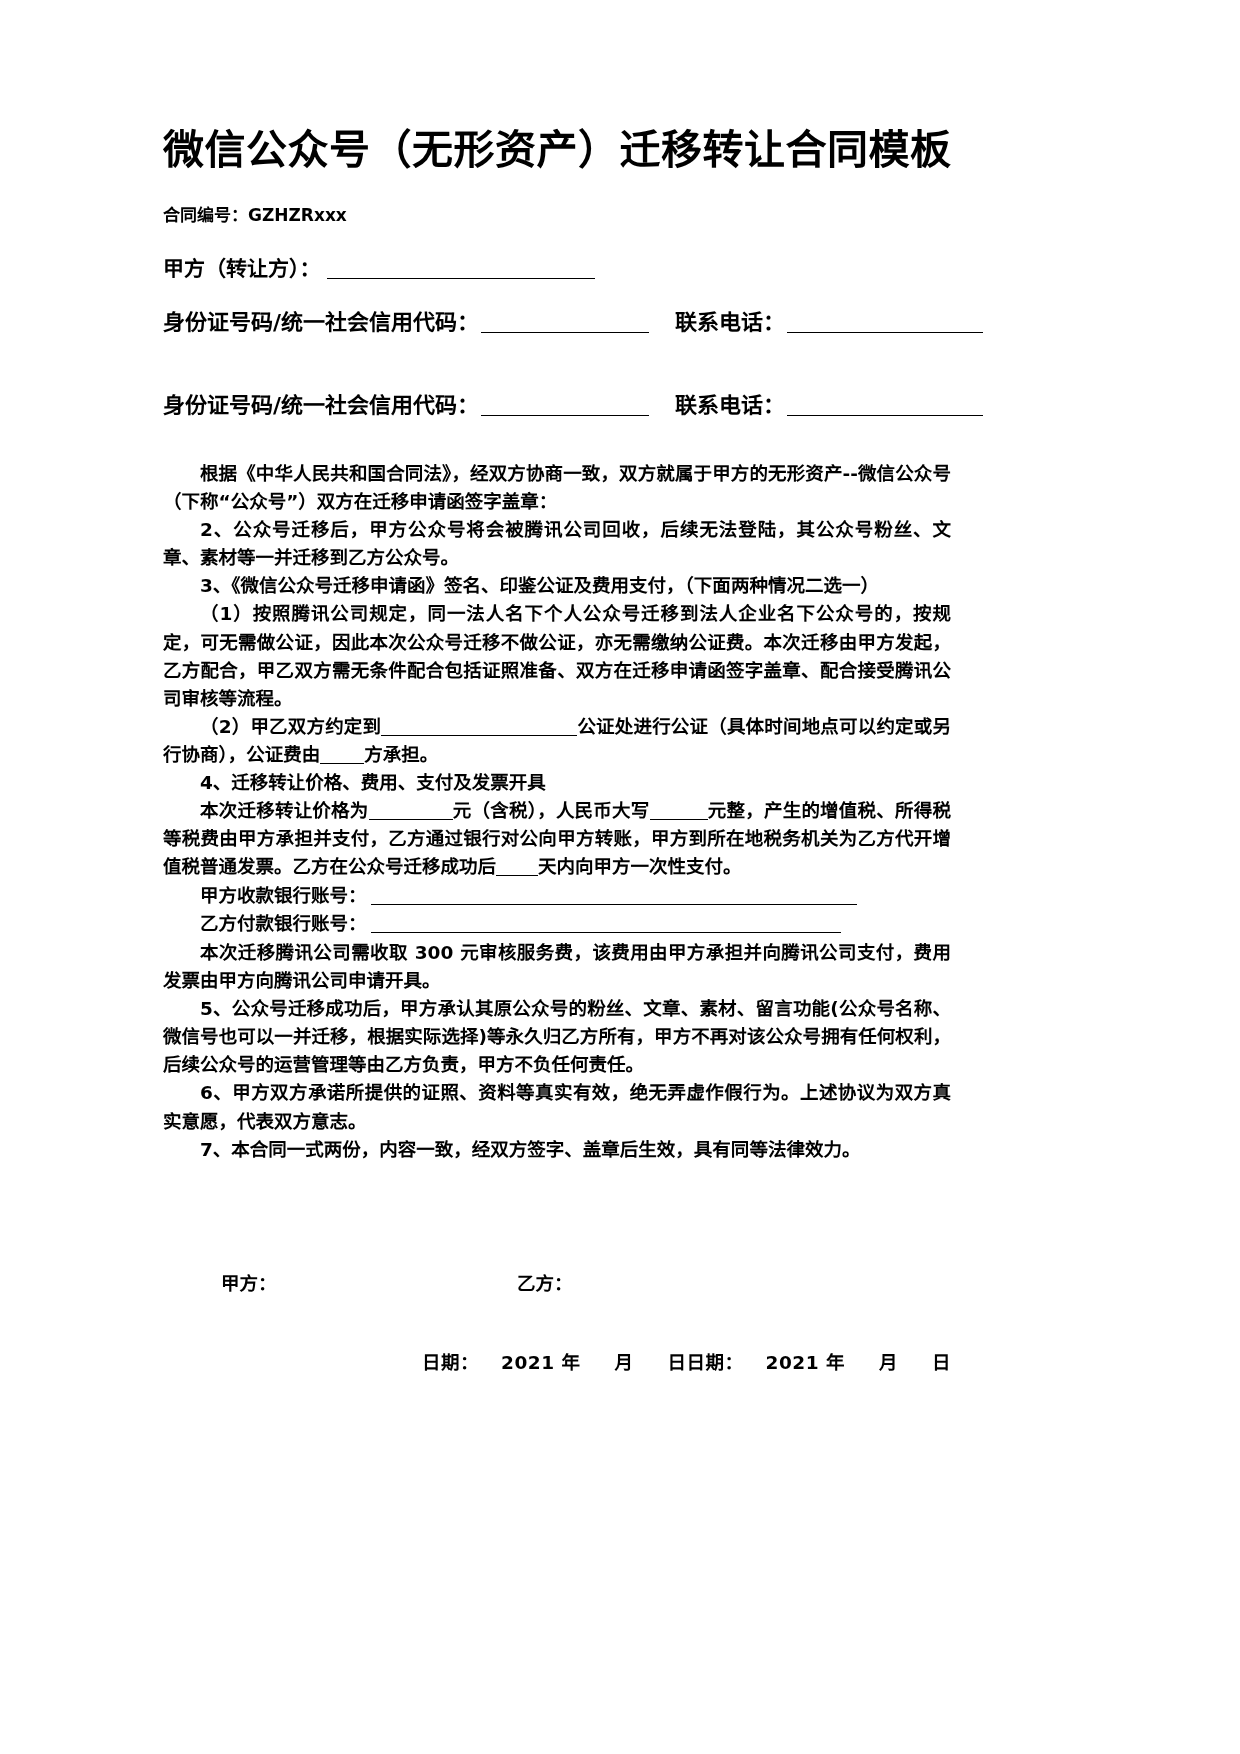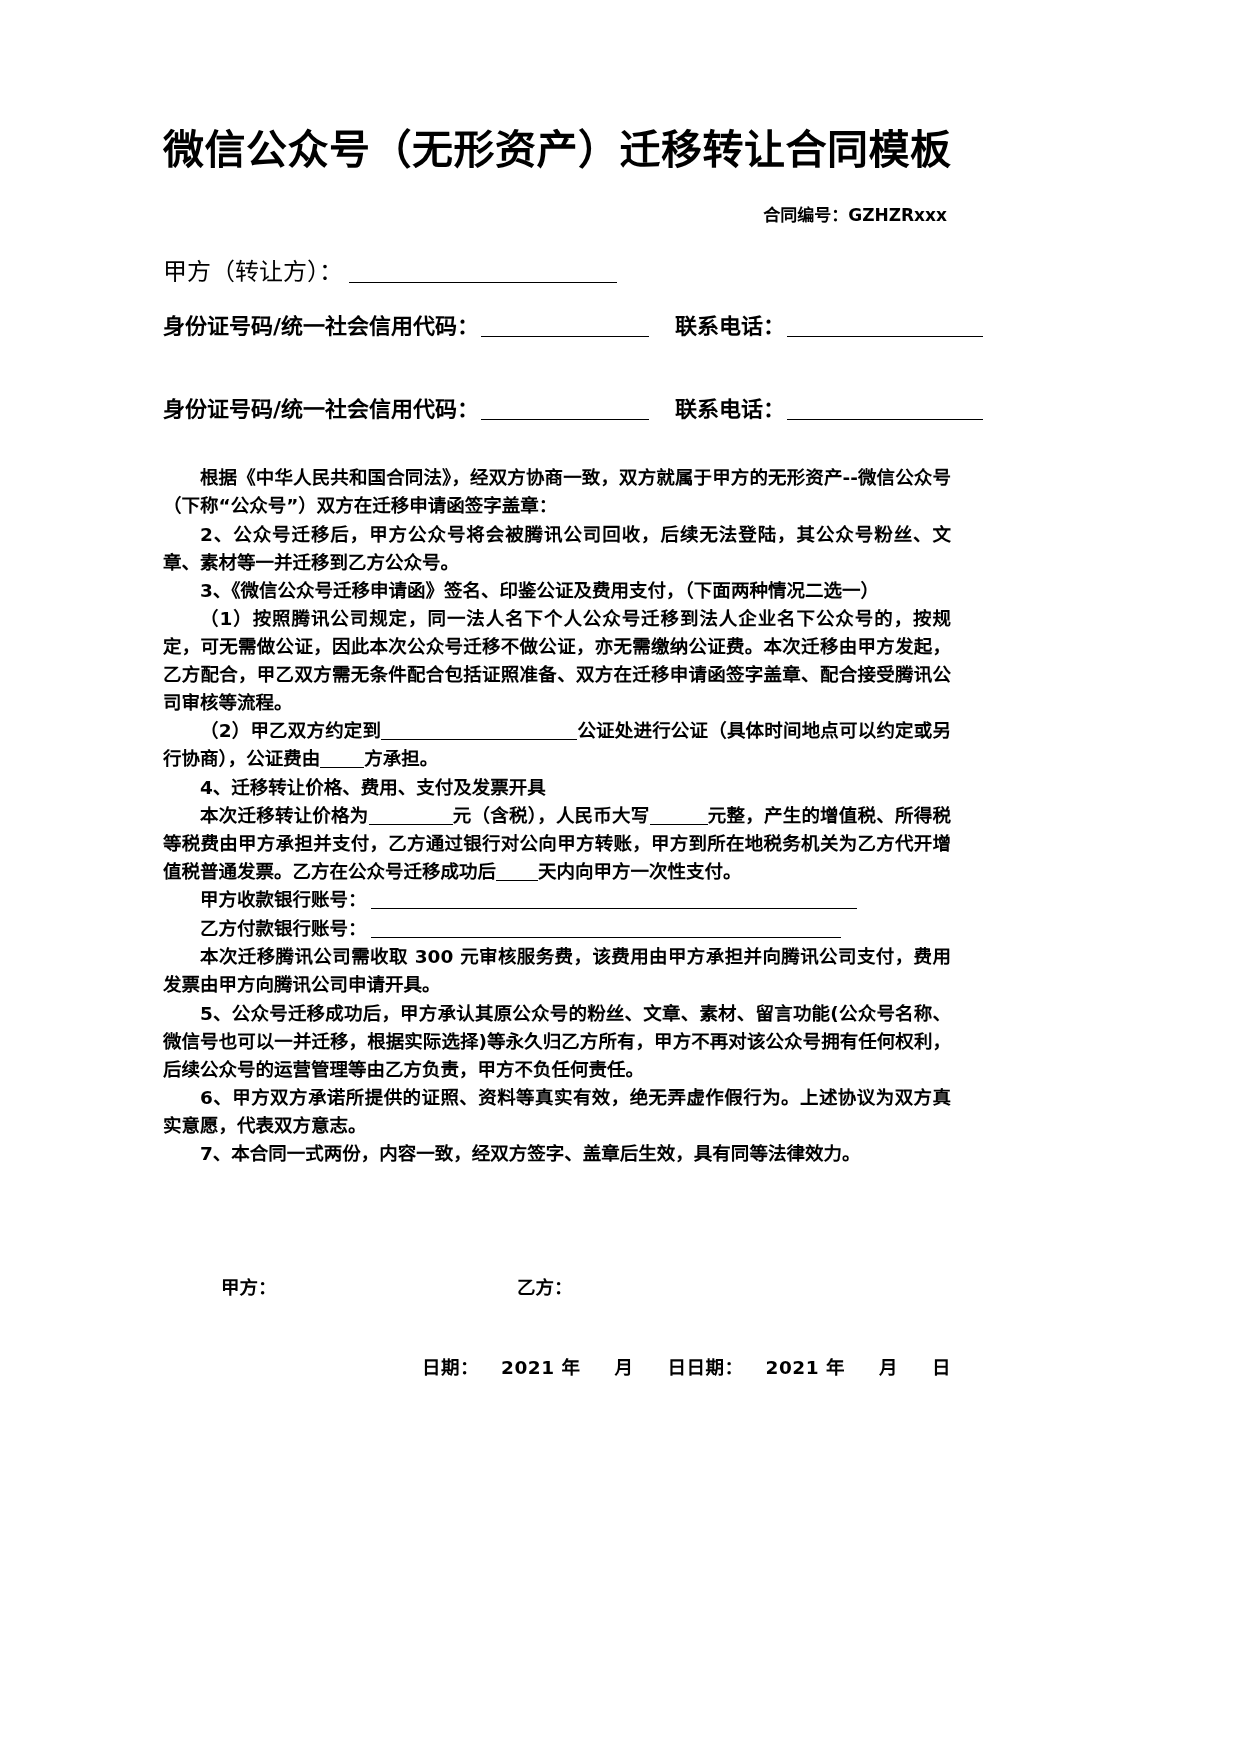--- a/index.html
+++ b/index.html
@@ -39,37 +39,36 @@
     font-weight: 700;
     letter-spacing: 0.5px;
     text-align: left;
     margin-top: 128px;
     line-height: 1.12;
     white-space: nowrap;
   }
 
   .contract-no {
     margin-top: 16px;
-    text-align: right;
     font-size: 17px;
     font-weight: 700;
     padding-right: 4px;
   }
 
   
   .party-block {
     margin-top: 28px;
   }
   .party-block.second {
     margin-top: 50px;
   }
 
   .party-line {
-    font-size: 24px;
-    font-weight: 400;
+    font-size: 21px;
+    font-weight: 700;
     line-height: 1.5;
     white-space: nowrap;
   }
 
   .party-line .blank-long {
     display: inline-block;
     width: 268px;
     border-bottom: 1.6px solid #000;
     vertical-align: -3px;
     margin-left: 6px;

